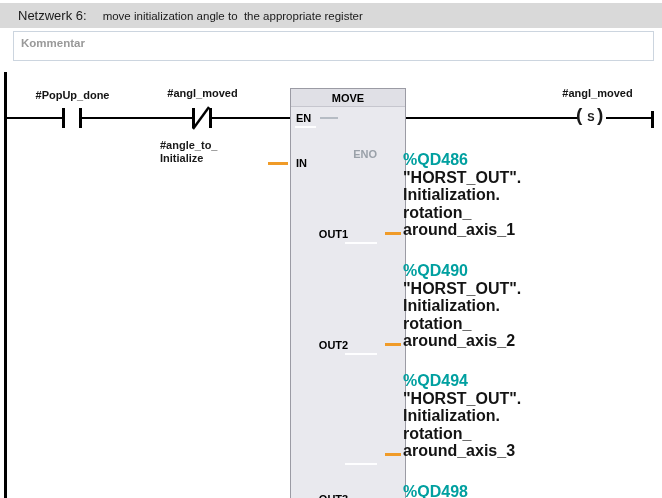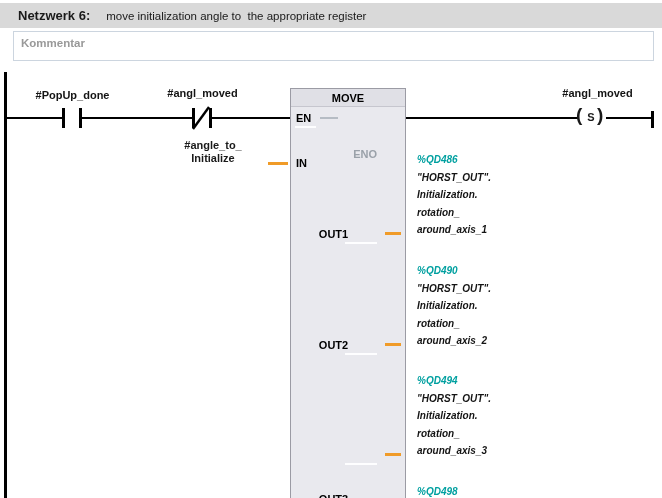--- a/index.html
+++ b/index.html
@@ -6,21 +6,21 @@
   html,body { background:#fff; }
   .screen {
     position:relative; width:662px; height:498px; overflow:hidden;
     background:#fff; font-family:"Liberation Sans", sans-serif; color:#1a1a1a;
   }
   .abs { position:absolute; }
 
   
   .net-header { left:0; top:3px; width:662px; height:25px; background:#d9d9d9;
     display:flex; align-items:center; }
-  .net-title { font-size:13px; font-weight:700; margin-left:18px; white-space:pre; }
+  .net-title { font-size:13px; font-weight:400; margin-left:18px; white-space:pre; }
   .net-desc  { font-size:11.5px; margin-left:16px; white-space:pre; }
 
   
   .comment-box { left:13px; top:31px; width:641px; height:30px; background:#fff;
     border:1px solid #ccd5df;font-weight:bold; }
   .comment-text { margin:5px 0 0 7px; font-size:11.5px; color:#999; }
 
   
   .rail-left  { left:4px;  top:72px;  width:3px;  height:426px; background:#000; }
   .rail-right { left:651px; top:111px; width:3px; height:17px;  background:#000; }
@@ -66,24 +66,24 @@
   .ul-out3 { left:345px; top:463px; width:32px; }
 
   
   .conn { height:3px; background:#f09b28; }
   .conn-in   { left:268px; top:162px; width:20px; }
   .conn-out1 { left:385px; top:232px; width:16px; }
   .conn-out2 { left:385px; top:343px; width:16px; }
   .conn-out3 { left:385px; top:453px; width:16px; }
 
   
-  .in-operand { left:160px; top:139px; width:106px; text-align:center;
+  .in-operand { left:160px; top:139px; width:106px; text-align:left;
     font-size:11px; font-weight:700; line-height:12.5px; white-space:nowrap; }
-  .out-operand { left:417px; width:115px; font-size:10px; font-weight:600;
-    line-height:17.5px; white-space:nowrap; color:#141414;font-style:italic; }
+  .out-operand { left:403px; width:115px; font-size:16px; font-weight:600;
+    line-height:17.5px; white-space:nowrap; color:#141414; }
   .og-1 { top:151px; } .og-2 { top:262px; } .og-3 { top:372px; } .og-4 { top:483px; }
   .addr { color:#00a0a0; font-weight:700; }
 </style>
 </head>
 <body>
 
 <div class="screen">
 
   <div class="abs net-header">
     <span class="net-title">Netzwerk 6:</span>

